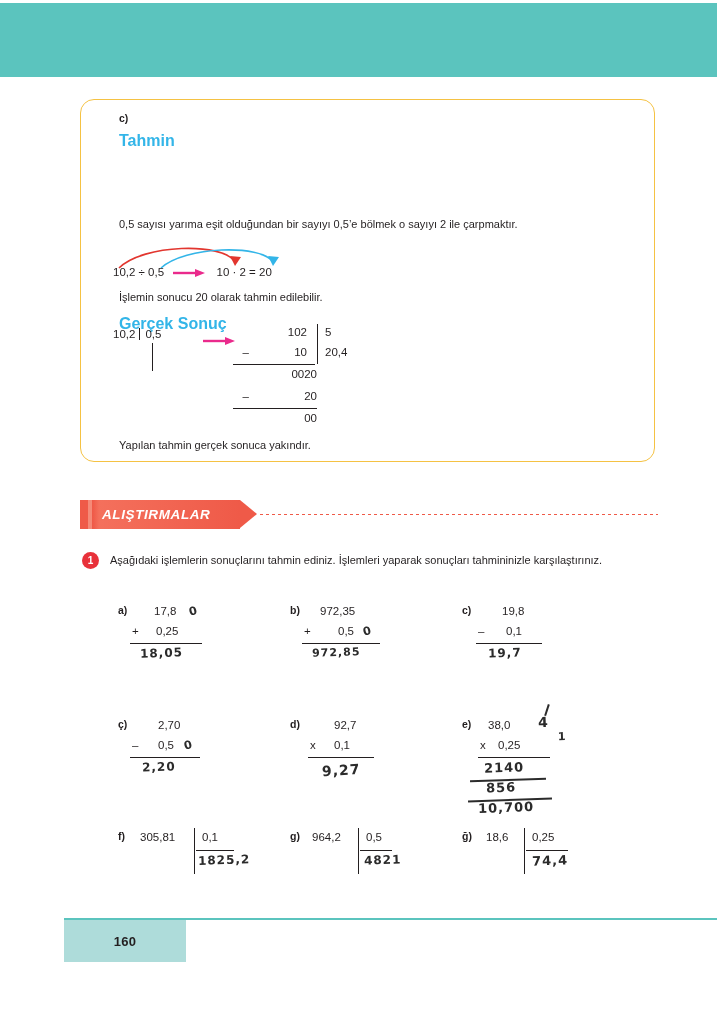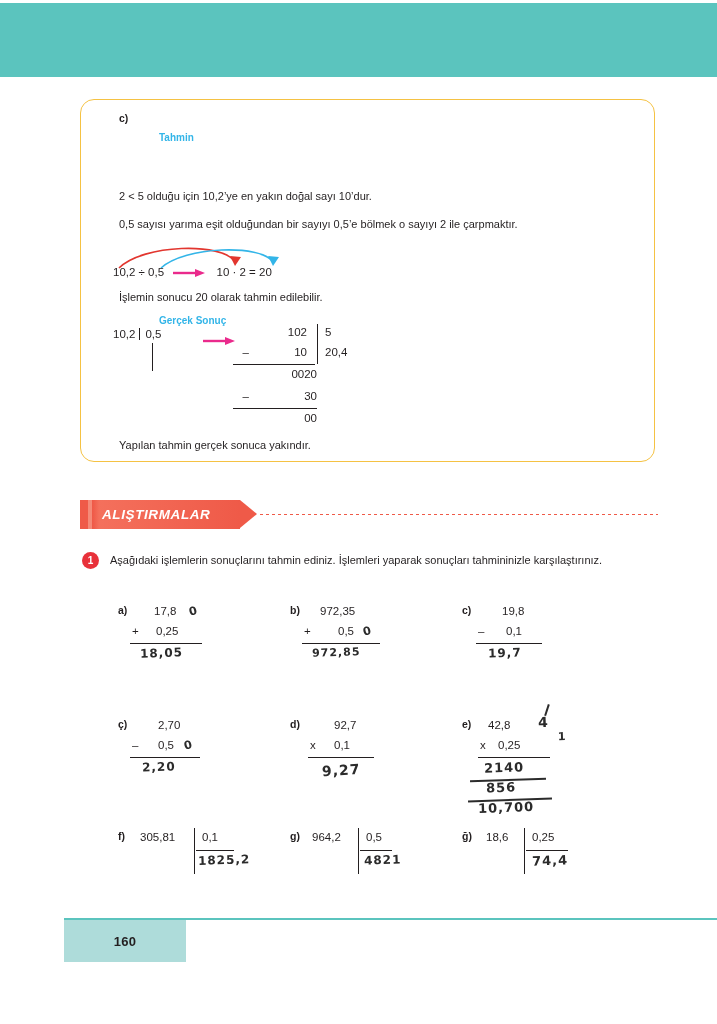--- a/index.html
+++ b/index.html
@@ -33,21 +33,21 @@
 
   
   .yellow-box {
     position:absolute; left:80px; top:99px; width:575px; height:363px;
     border:1.6px solid #f5c243;
     border-radius:14px;
     background:#ffffff;
   }
   .lbl-c { position:absolute; left:38px; top:12px; font-size:10.5px; font-weight:bold; }
   .sub-head {
-    position:absolute; font-size:10px; font-weight:bold; color:#33b5e8;margin-left:40px;
+    position:absolute; font-size:16px; font-weight:bold; color:#33b5e8;
   }
   .body-line {
     position:absolute; font-size:11px; line-height:15px; color:#231f20;
   }
 
   
   .est-fig { position:absolute; left:32px; top:140px; width:300px; height:50px; }
   .est-text {
     position:absolute; left:0; top:26px; font-size:11.5px; white-space:nowrap;
   }
@@ -137,21 +137,20 @@
 
 <div class="top-band"></div>
 
 <div class="yellow-box">
 
   <div class="lbl-c">c)</div>
 
   <div class="sub-head" style="left:38px; top:32px;">Tahmin</div>
 
 
-  <div class="body-line" style="left:38px; top:89px;">2 &lt; 5  olduğu için 10,2’ye en yakın doğal sayı 10’dur.</div>
 
   <div class="body-line" style="left:38px; top:117px;">0,5 sayısı yarıma eşit olduğundan bir sayıyı 0,5’e bölmek o sayıyı 2 ile çarpmaktır.</div>
 
   <div class="est-fig">
     <svg width="300" height="34" style="position:absolute;left:0;top:0;">
       <path d="M6,28 C30,4 110,2 122,22" stroke="#e2362f" stroke-width="1.6" fill="none"></path>
       <polygon points="122,26 117,16 128,17" fill="#e2362f"></polygon>
       <path d="M48,28 C72,6 148,4 160,22" stroke="#33b5e8" stroke-width="1.6" fill="none"></path>
       <polygon points="160,26 155,16 166,17" fill="#33b5e8"></polygon>
     </svg>
@@ -186,21 +185,21 @@
 
     <div class="num" style="left:-18px; top:20px; width:16px;">–</div>
     <div class="num" style="left:0; top:20px; width:56px;">10</div>
     <div class="num" style="left:74px; top:20px; width:48px; text-align:left;">20,4</div>
 
     <div class="hr-line" style="left:-18px; top:38px; width:82px;"></div>
 
     <div class="num" style="left:0; top:42px; width:66px;">0020</div>
 
     <div class="num" style="left:-18px; top:64px; width:16px;">–</div>
-    <div class="num" style="left:0; top:64px; width:66px;">30</div>
+    <div class="num" style="left:0; top:64px; width:66px;">20</div>
 
     <div class="hr-line" style="left:-18px; top:82px; width:84px;"></div>
 
     <div class="num" style="left:0; top:86px; width:66px;">00</div>
   </div>
 
   <div class="body-line" style="left:38px; top:338px;">Yapılan tahmin gerçek sonuca yakındır.</div>
 </div>
 
 <div class="banner-wrap">
@@ -257,21 +256,21 @@
   <div class="tag">d)</div>
   <div class="op" style="left:44px; top:1px;">92,7</div>
   <div class="op" style="left:20px; top:21px;">x</div>
   <div class="op" style="left:44px; top:21px;">0,1</div>
   <div class="opline" style="left:18px; top:39px; width:66px;"></div>
   <div class="hw hw2" style="left:32px; top:44px; font-size:14px;">9,27</div>
 </div>
 
 <div class="ex" style="left:462px; top:718px; width:180px; height:100px;">
   <div class="tag">e)</div>
-  <div class="op" style="left:26px; top:1px;">42,8</div>
+  <div class="op" style="left:26px; top:1px;">38,0</div>
   <div class="hw" style="left:76px; top:-4px; font-size:14px;">4</div>
   <div class="hw-tick" style="left:84px; top:-14px; height:12px; transform:rotate(18deg);"></div>
   <div class="hw" style="left:96px; top:12px; font-size:11px;">1</div>
   <div class="op" style="left:18px; top:21px;">x</div>
   <div class="op" style="left:36px; top:21px;">0,25</div>
   <div class="opline" style="left:16px; top:39px; width:72px;"></div>
   <div class="hw" style="left:22px; top:42px; font-size:13px;">2140</div>
   <div class="hw" style="left:24px; top:62px; font-size:13px;">856</div>
   <div class="hw-line" style="left:8px; top:61px; width:76px;"></div>
   <div class="hw-line" style="left:6px; top:81px; width:84px;"></div>

